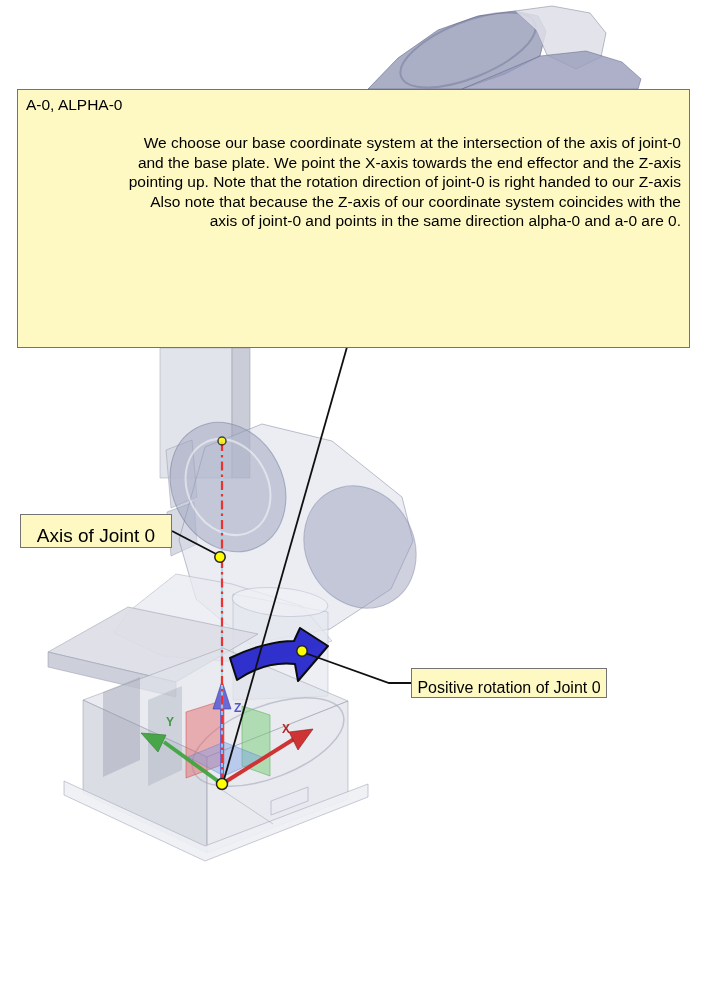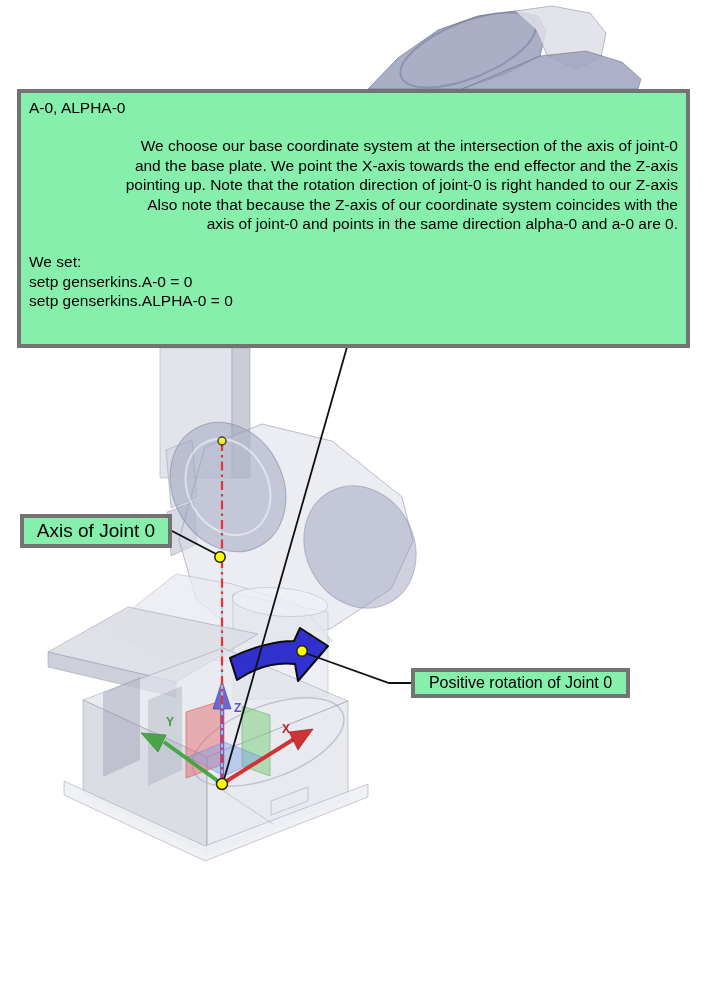--- a/index.html
+++ b/index.html
@@ -4,36 +4,36 @@
 <style>
   html,body{margin:0;padding:0;}
   body{
     width:707px;height:1000px;position:relative;background:#ffffff;
     font-family:"Liberation Sans",sans-serif;color:#000;
     overflow:hidden;
   }
   .stage{position:absolute;left:0;top:0;width:707px;height:1000px;}
   svg{position:absolute;left:0;top:0;}
   .note{
-    position:absolute;background:#86efac;border:4px solid #737373;
+    position:absolute;background:#fef9c3;border:1px solid #737373;
     box-sizing:border-box;
   }
   .note-info{
     left:17px;top:89px;width:673px;height:259px;
     padding:5px 8px;font-size:15.5px;line-height:19.4px;
   }
   .note-info .title{white-space:pre;}
   .note-info .para{margin-top:19px;white-space:pre;text-align:right;}
   .note-info .sets{margin-top:19px;white-space:pre;}
   .note-label{
-    display:flex;align-items:center;justify-content:center;
+    display:flex;align-items:flex-end;justify-content:center;
     white-space:nowrap;
   }
   .note-axis{left:20px;top:514px;width:152px;height:34px;font-size:19px;}
-  .note-rot{left:411px;top:668px;width:219px;height:30px;font-size:16px;}
+  .note-rot{left:411px;top:668px;width:196px;height:30px;font-size:16px;}
   .axis-glyph{font-weight:bold;font-size:12px;}
 </style>
 </head>
 <body>
 
 <div class="stage">
 
 <svg width="707" height="1000" viewBox="0 0 707 1000">
 
   <g stroke-linejoin="round">
@@ -115,23 +115,20 @@
   </g>
 </svg>
 
 <div class="note note-info">
   <div class="title">A-0, ALPHA-0</div>
   <div class="para">We choose our base coordinate system at the intersection of the axis of joint-0
 and the base plate. We point the X-axis towards the end effector and the Z-axis
 pointing up. Note that the rotation direction of joint-0 is right handed to our Z-axis
 Also note that because the Z-axis of our coordinate system coincides with the
 axis of joint-0 and points in the same direction alpha-0 and a-0 are 0.</div>
-  <div class="sets">We set:
-setp genserkins.A-0 = 0
-setp genserkins.ALPHA-0 = 0</div>
 </div>
 
 <div class="note note-label note-axis">
   <span>Axis of Joint 0</span>
 </div>
 
 <div class="note note-label note-rot">
   <span>Positive rotation of Joint 0</span>
 </div>
 

